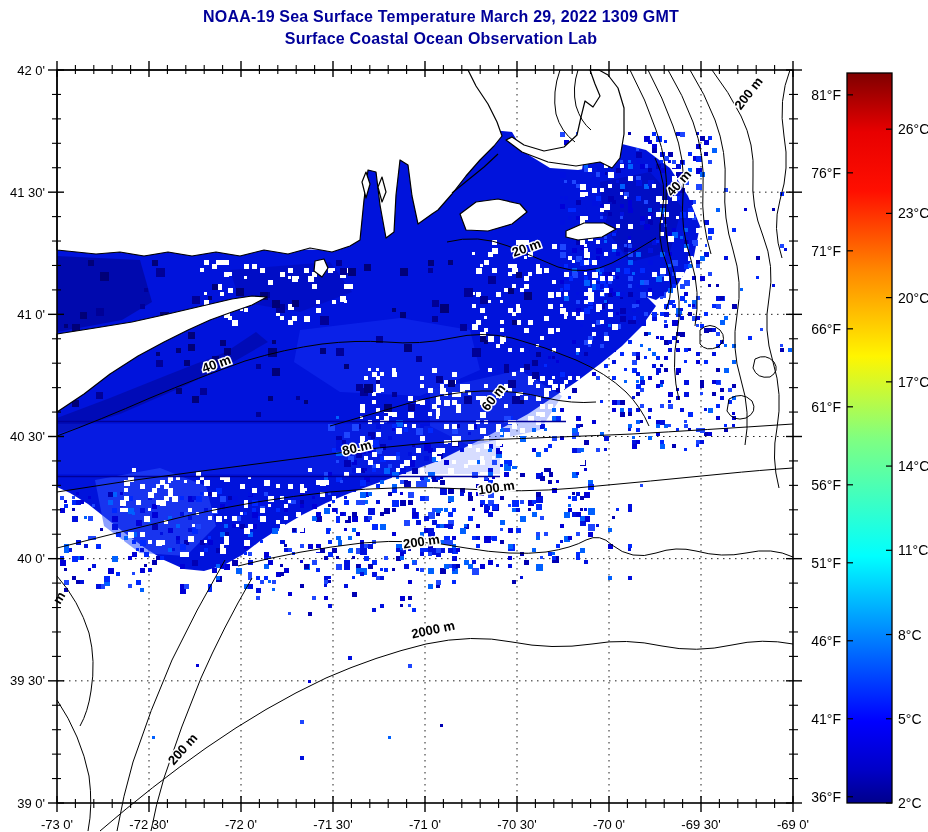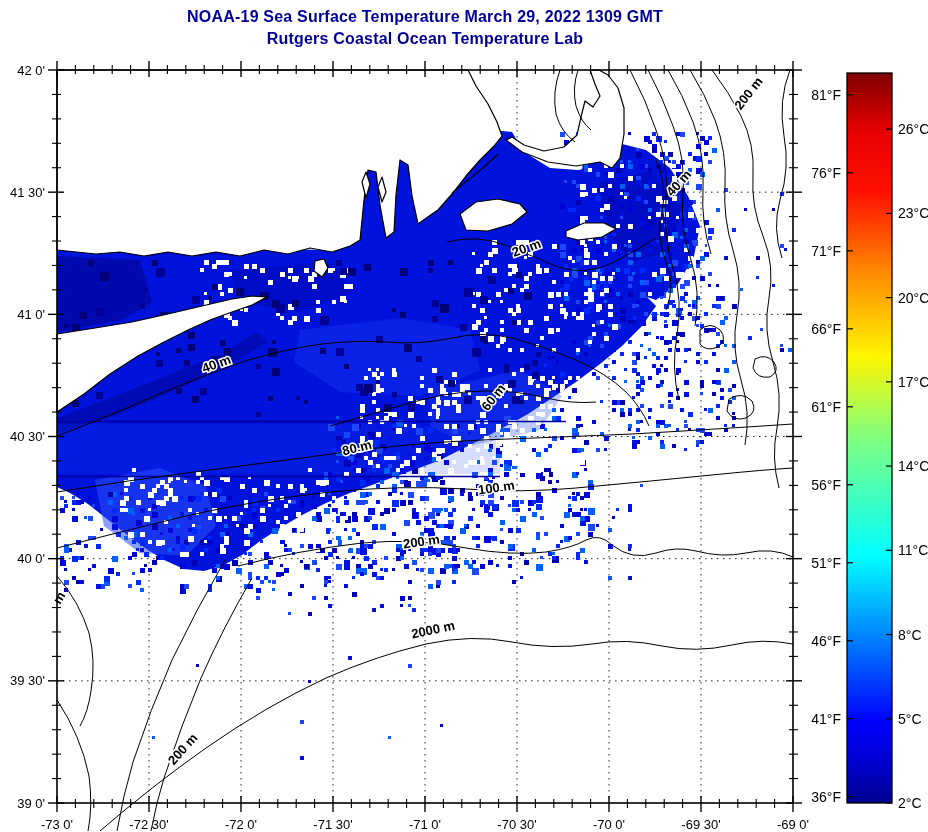--- a/index.html
+++ b/index.html
@@ -1,28 +1,28 @@
 <!DOCTYPE html>
 <html><head>
 <meta charset="utf-8">
 <style>
   html,body{margin:0;padding:0;background:#fff;}
   body{width:928px;height:832px;overflow:hidden;font-family:"Liberation Sans",sans-serif;}
   #stage{position:relative;width:928px;height:832px;background:#fff;}
-  #titles{position:absolute;top:6px;left:0;width:850px;text-align:center;line-height:1.35;z-index:5;}
+  #titles{position:absolute;top:6px;left:16px;width:850px;text-align:center;line-height:1.35;z-index:5;}
   #titles .t1,#titles .t2{font-weight:bold;font-size:16px;letter-spacing:0.2px;}
   #map-svg{position:absolute;top:0;left:0;}
 </style>
 </head>
 <body>
 
 <div id="stage">
   <div id="titles" style="color: rgb(0, 0, 153);">
     <div class="t1">NOAA-19 Sea Surface Temperature March 29, 2022 1309 GMT</div>
-    <div class="t2">Rutgers Coastal Ocean Temperature Lab</div>
+    <div class="t2">Surface Coastal Ocean Observation Lab</div>
   </div>
   <svg id="map-svg" width="928" height="832" viewBox="0 0 928 832" xmlns="http://www.w3.org/2000/svg">
       <g>
         <line x1="149" y1="70" x2="149" y2="803" stroke="#222" stroke-width="1" stroke-dasharray="1.5 4.5"></line>
         <line x1="241" y1="70" x2="241" y2="803" stroke="#222" stroke-width="1" stroke-dasharray="1.5 4.5"></line>
         <line x1="333" y1="70" x2="333" y2="803" stroke="#222" stroke-width="1" stroke-dasharray="1.5 4.5"></line>
         <line x1="425" y1="70" x2="425" y2="803" stroke="#222" stroke-width="1" stroke-dasharray="1.5 4.5"></line>
         <line x1="517" y1="70" x2="517" y2="803" stroke="#222" stroke-width="1" stroke-dasharray="1.5 4.5"></line>
         <line x1="609" y1="70" x2="609" y2="803" stroke="#222" stroke-width="1" stroke-dasharray="1.5 4.5"></line>
         <line x1="701" y1="70" x2="701" y2="803" stroke="#222" stroke-width="1" stroke-dasharray="1.5 4.5"></line>

